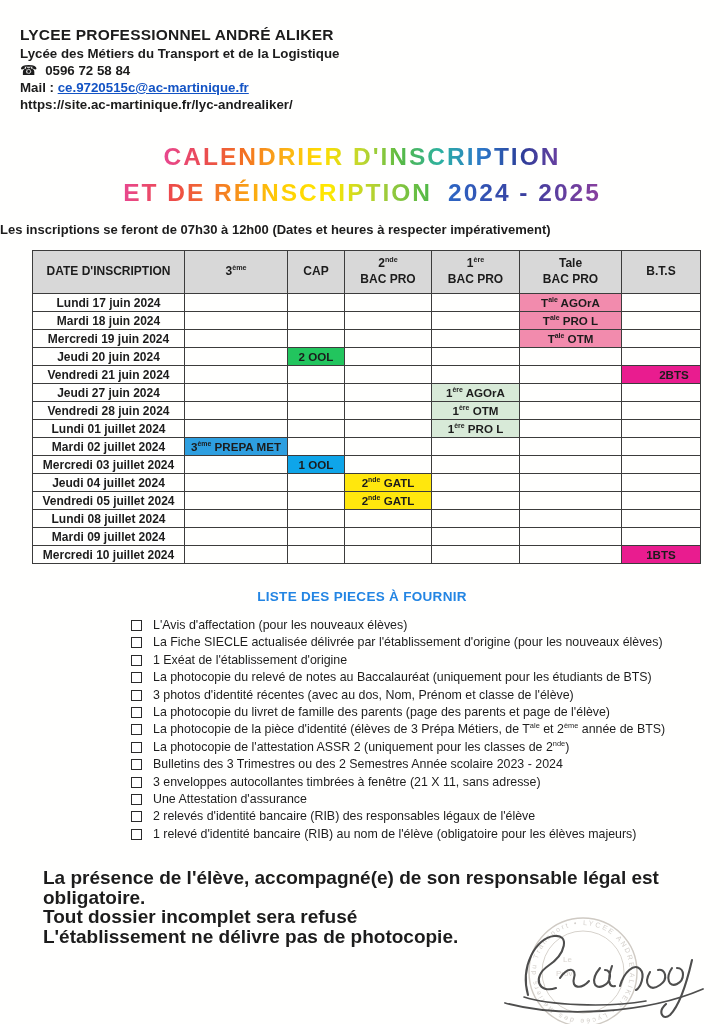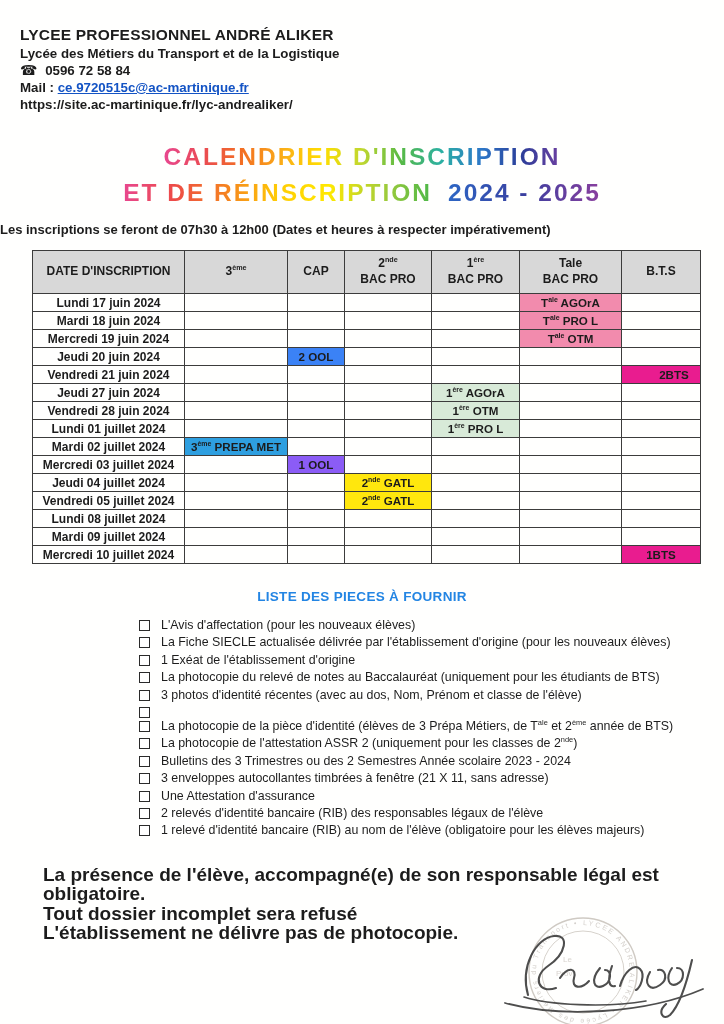--- a/index.html
+++ b/index.html
@@ -21,21 +21,21 @@
   
   table.cal{border-collapse:collapse;table-layout:fixed;width:668px;margin:13px 0 0 32px;}
   table.cal th,table.cal td{border:1px solid #3c3c3c;overflow:hidden;white-space:nowrap;}
   table.cal th{background:#d8d8d8;font-size:12px;font-weight:bold;height:42px;padding:0 2px;line-height:1.3;}
   table.cal td{height:17px;font-size:11.6px;font-weight:bold;text-align:center;padding:0 2px;}
   table.cal td.date{font-size:12px;}
   sup{font-size:.6em;vertical-align:super;line-height:0;}
   
   .checklist{margin-top:25px;}
   .checklist-heading{color:#2385e3;text-align:center;font-size:13.5px;font-weight:bold;letter-spacing:.3px;margin:0 0 13px 0;}
-  ul.docs{list-style:none;margin:8px;padding:0 20px 0 131px;}
+  ul.docs{list-style:none;margin:0;padding:0 20px 0 131px;}
   ul.docs li{display:flex;align-items:flex-start;font-size:12.4px;line-height:17.4px;color:#1d1d1d;}
   .box{flex:0 0 auto;width:9px;height:9px;border:1.4px solid #2a2a2a;margin:3px 11px 0 0;background:#fff;}
   
   .notes{margin:25px 0 0 43px;font-weight:bold;font-size:19px;line-height:19.5px;}
   
   .sig-text{position:absolute;left:517px;top:912px;font-size:13px;line-height:19px;z-index:2;}
   .sig-svg{position:absolute;left:450px;top:900px;width:274px;height:124px;z-index:1;}
 </style>
 </head>
 <body>
@@ -110,21 +110,21 @@
           <td></td>
           <td></td>
           <td></td>
           <td></td>
           <td style="background: rgb(242, 139, 173);">T<sup>ale</sup> OTM</td>
           <td></td>
         </tr>
         <tr>
           <td class="date">Jeudi 20 juin 2024</td>
           <td></td>
-          <td style="background: #3b82f6;">2 OOL</td>
+          <td style="background: #22c55e;">2 OOL</td>
           <td></td>
           <td></td>
           <td></td>
           <td></td>
         </tr>
         <tr>
           <td class="date">Vendredi 21 juin 2024</td>
           <td></td>
           <td></td>
           <td></td>
@@ -164,21 +164,21 @@
           <td style="background: rgb(46, 159, 224);">3<sup>ème</sup> PREPA MET</td>
           <td></td>
           <td></td>
           <td></td>
           <td></td>
           <td></td>
         </tr>
         <tr>
           <td class="date">Mercredi 03 juillet 2024</td>
           <td></td>
-          <td style="background: #8b5cf6;">1 OOL</td>
+          <td style="background: #0ea5e9;">1 OOL</td>
           <td></td>
           <td></td>
           <td></td>
           <td></td>
         </tr>
         <tr>
           <td class="date">Jeudi 04 juillet 2024</td>
           <td></td>
           <td></td>
           <td style="background: rgb(255, 231, 13);">2<sup>nde</sup> GATL</td>
@@ -243,20 +243,21 @@
         <li>
           <span class="box"></span>
           <span>La photocopie du relevé de notes au Baccalauréat (uniquement pour les étudiants de BTS)</span>
         </li>
         <li>
           <span class="box"></span>
           <span>3 photos d'identité récentes (avec au dos, Nom, Prénom et classe de l'élève)</span>
         </li>
         <li>
           <span class="box"></span>
+          <span>La photocopie du livret de famille des parents (page des parents et page de l'élève)</span>
         </li>
         <li>
           <span class="box"></span>
           <span>La photocopie de la pièce d'identité (élèves de 3 Prépa Métiers, de T<sup>ale</sup> et 2<sup>ème</sup> année de BTS)</span>
         </li>
         <li>
           <span class="box"></span>
           <span>La photocopie de l'attestation ASSR 2 (uniquement pour les classes de 2<sup>nde</sup>)</span>
         </li>
         <li>

